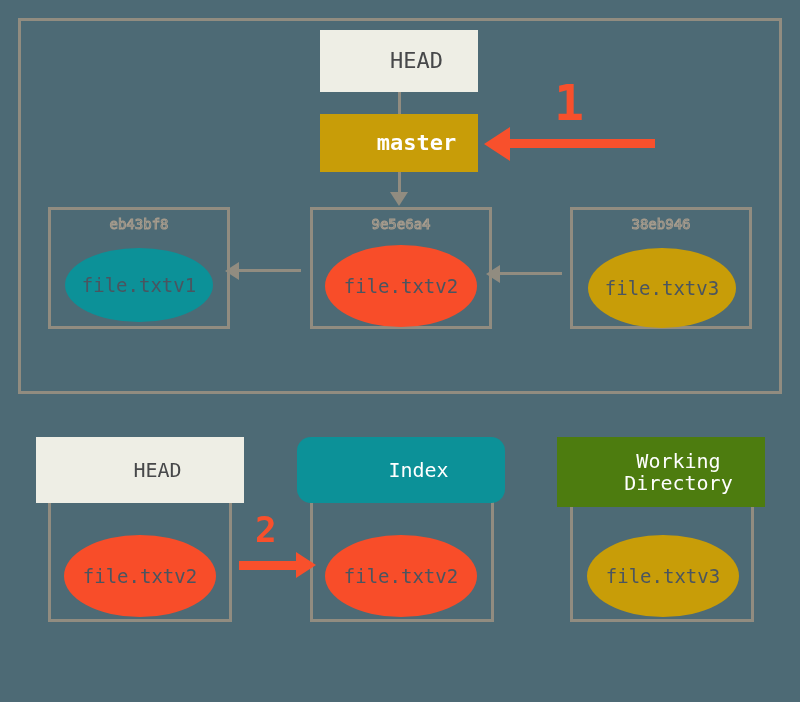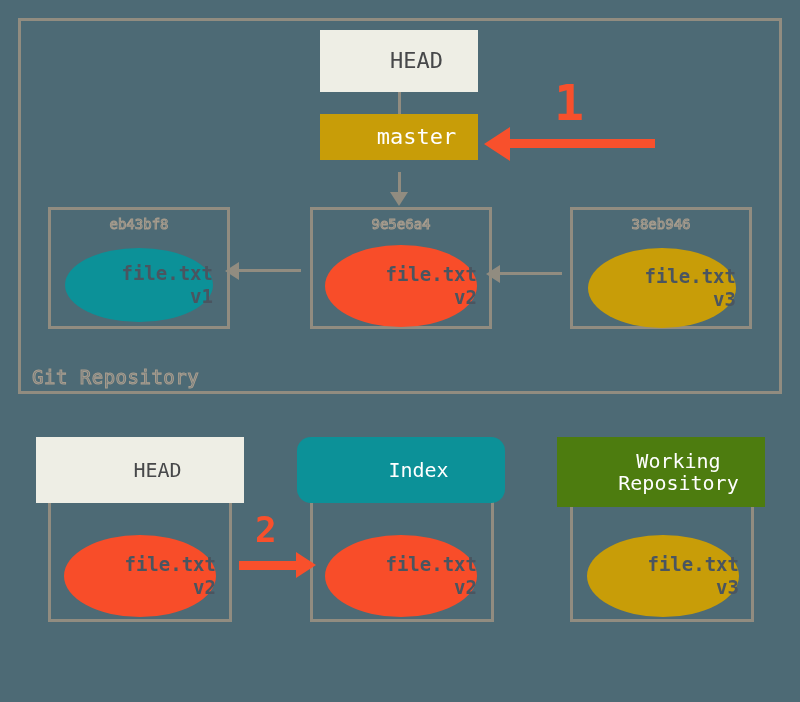--- a/index.html
+++ b/index.html
@@ -87,28 +87,27 @@
     -webkit-text-stroke: 1px #a79c8d;
     letter-spacing: 0px;
   }
 
   
   .blob {
     position: absolute;
     box-sizing: border-box;
     border-radius: 50% / 50%;
     display: flex;
-    flex-direction: column;
-    align-items: flex-end;
+    flex-direction: row;
+    align-items: center;
     justify-content: center;
     color: #4a5560;
     font-size: 19px;
     line-height: 1.2;
     text-align: center;
-    font-weight: bold;
   }
   .blob-teal   { background: #0c9198; }
   .blob-orange { background: #f84d29; }
   .blob-gold   { background: #c89d08; }
 
   
   .vline {
     position: absolute;
     background: #918c80;
     width: 3px;
@@ -174,29 +173,28 @@
     letter-spacing: 1px;
     white-space: nowrap;
   }
 </style>
 </head>
 <body>
 
 <div id="stage">
 
   <div class="repo-frame"></div>
-  <div class="repo-label">Git Repository</div>
 
   <div class="label-box lb-head" style="left:320px; top:30px; width:158px; height:62px; font-size:22px;">
     <span>HEAD</span>
   </div>
 
   <div class="vline" style="left:398px; top:92px; height:24px;"></div>
 
-  <div class="label-box lb-master" style="left:320px; top:114px; width:158px; height:46px; font-size:22px;">
+  <div class="label-box lb-master" style="left:320px; top:114px; width:158px; height:58px; font-size:22px;font-weight:bold;">
     <span>master</span>
   </div>
 
   <div class="vline" style="left:398px; top:172px; height:26px;"></div>
   <div class="arrow-down" style="left:390px; top:192px;"></div>
 
   <div class="red-hline" style="left:510px; top:139px; width:145px;"></div>
   <div class="red-arrow-left" style="left:484px; top:127px;"></div>
   <div class="step-num step-1" style="left:554px; top:78px;">1</div>
 
@@ -246,21 +244,21 @@
     <span>Index</span>
   </div>
   <div class="blob blob-orange" style="left:325px; top:535px; width:152px; height:82px;">
     <span>file.txt</span>
     <span>v2</span>
   </div>
 
   <div class="area-box" style="left:570px; top:470px; width:184px; height:152px;"></div>
   <div class="label-box lb-working" style="left:557px; top:437px; width:208px; height:70px; font-size:20px; flex-direction:column;">
     <span>Working</span>
-    <span>Repository</span>
+    <span>Directory</span>
   </div>
   <div class="blob blob-gold" style="left:587px; top:535px; width:152px; height:82px;">
     <span>file.txt</span>
     <span>v3</span>
   </div>
 
   <div class="red-hline" style="left:239px; top:561px; width:62px;"></div>
   <div class="red-arrow-right" style="left:296px; top:552px;"></div>
   <div class="step-num step-2" style="left:255px; top:512px;">2</div>
 

